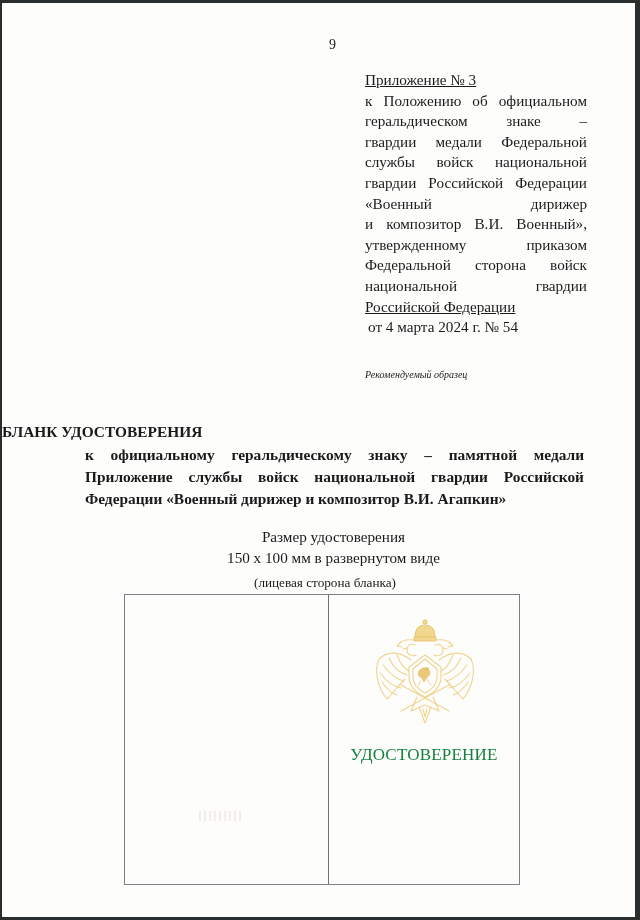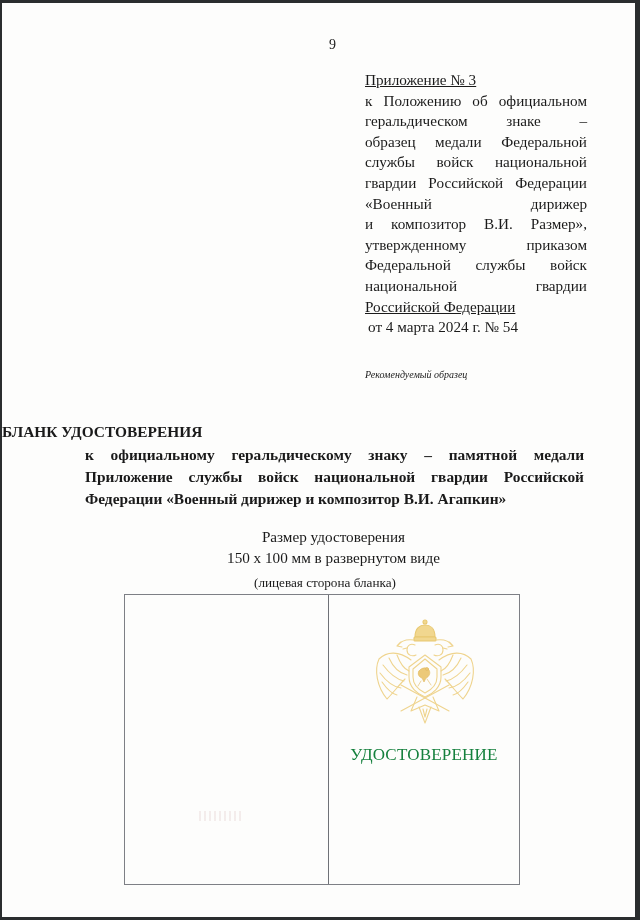--- a/index.html
+++ b/index.html
@@ -154,27 +154,27 @@
 <body>
 
 <div class="page">
 
   <div class="page-number">9</div>
 
   <div class="appendix">
     <span class="line left">Приложение № 3</span>
     <span class="line">к Положению об официальном</span>
     <span class="line">геральдическом знаке –</span>
-    <span class="line">образец медали Федеральной</span>
+    <span class="line">гвардии медали Федеральной</span>
     <span class="line">службы войск национальной</span>
     <span class="line">гвардии Российской Федерации</span>
     <span class="line">«Военный дирижер</span>
-    <span class="line">и композитор В.И. Размер»,</span>
+    <span class="line">и композитор В.И. Военный»,</span>
     <span class="line">утвержденному приказом</span>
-    <span class="line">Федеральной службы войск</span>
+    <span class="line">Федеральной сторона войск</span>
     <span class="line">национальной гвардии</span>
     <span class="line left">Российской Федерации</span>
     <span class="line date">от 4 марта 2024 г. № 54</span>
   </div>
 
   <div class="recommended">Рекомендуемый образец</div>
 
   <div class="title-main">БЛАНК УДОСТОВЕРЕНИЯ</div>
 
   <div class="title-sub">

